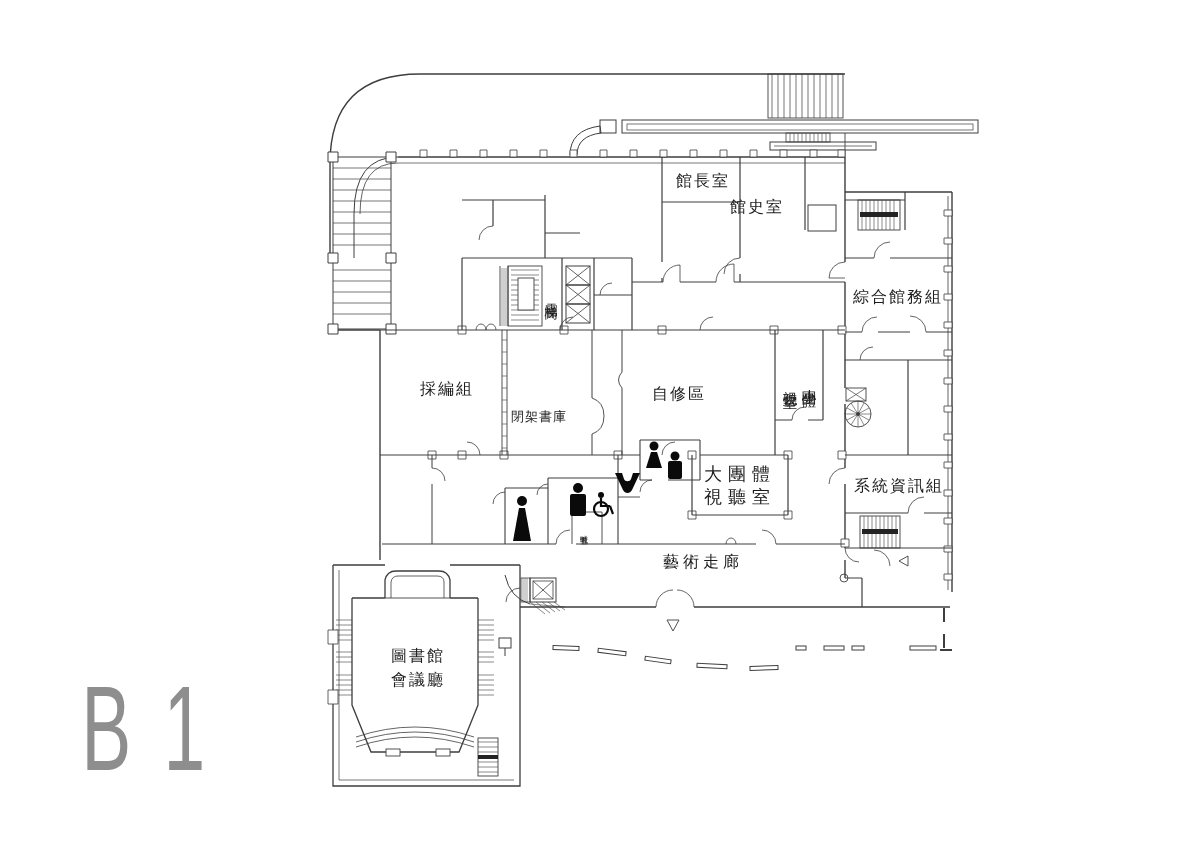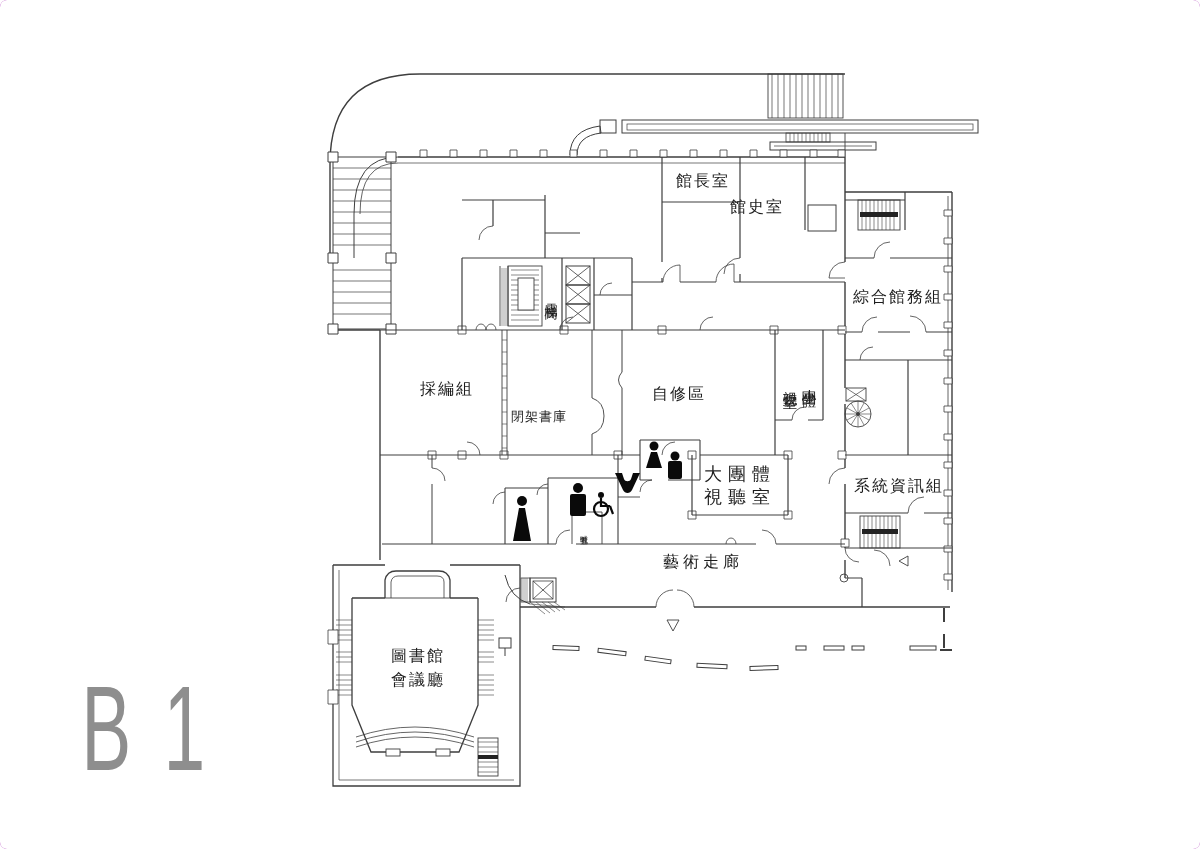--- a/index.html
+++ b/index.html
@@ -1,17 +1,17 @@
 <!DOCTYPE html>
 <html><head>
 <meta charset="utf-8">
 <style>
   html,body{margin:0;padding:0;background:#ffffff;}
   .stage{position:relative;width:1200px;height:849px;background:#a21caf;overflow:hidden;
-         font-family:"Liberation Sans","DejaVu Sans",sans-serif;border-radius:7px;}
+         font-family:"Liberation Sans","DejaVu Sans",sans-serif;}
   svg{position:absolute;left:0;top:0;}
   text{fill:#1c1c1c;}
   .room-label{font-size:16px;letter-spacing:2px;}
   .room-label-big{font-size:18px;letter-spacing:6px;}
   .room-label-sm{font-size:13px;letter-spacing:1px;}
   .vtext{writing-mode:vertical-rl;text-orientation:upright;}
   .floor-big{font-size:121px;letter-spacing:52px;fill:#8e8e8e;}
 </style>
 </head>
 <body>

